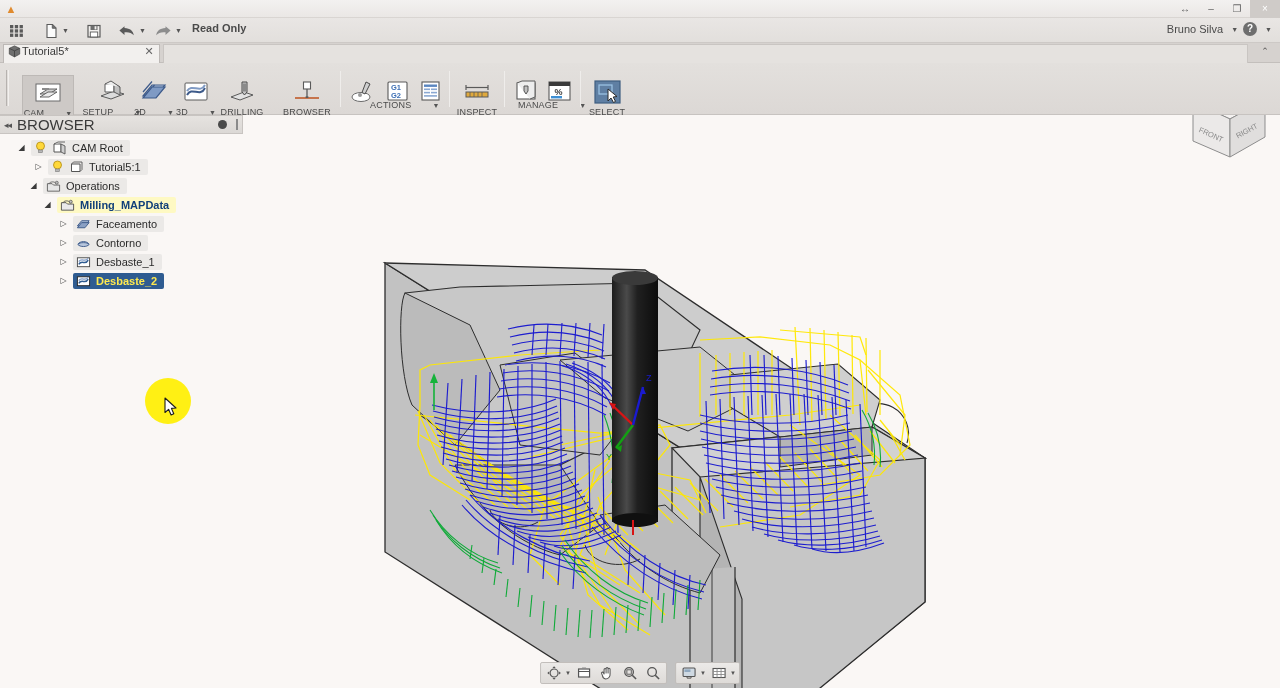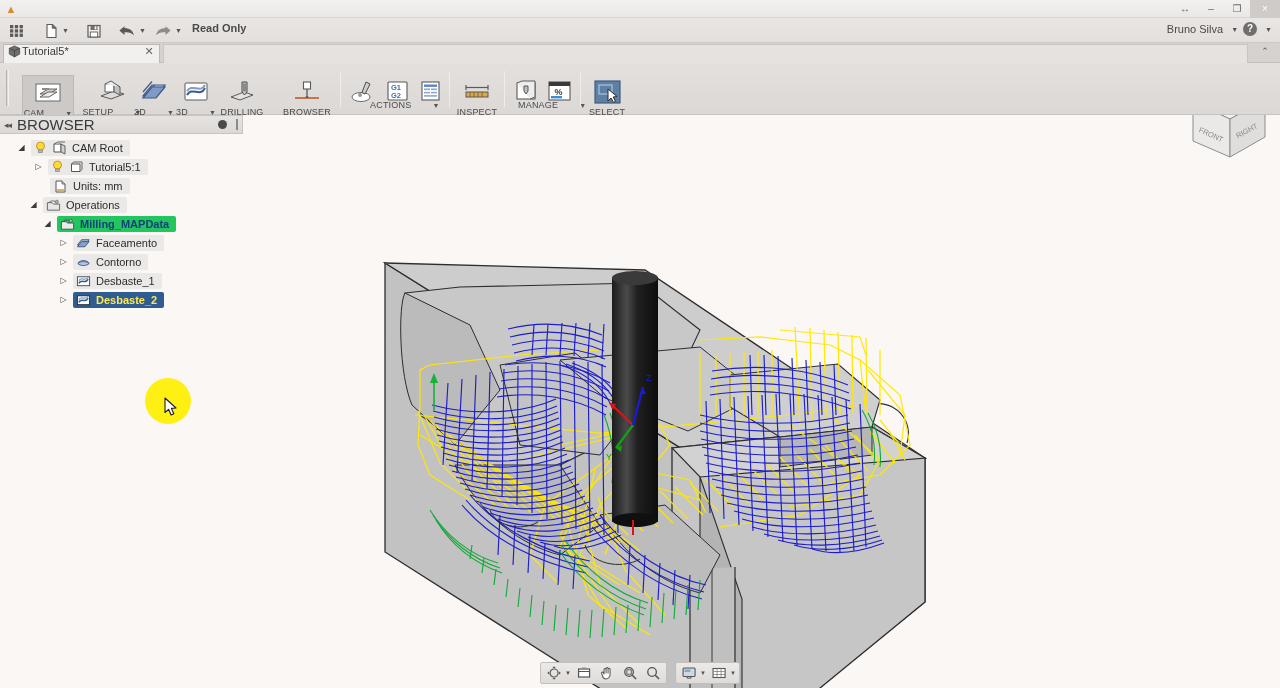--- a/index.html
+++ b/index.html
@@ -124,21 +124,21 @@
 
   .tree{ padding-top:4px; }
   .trow{
     height:19px; display:flex; align-items:center; gap:4px;
     font-size:11px; color:#2b2b2b; white-space:nowrap;
   }
   .trow .pill{
     display:flex; align-items:center; gap:5px; padding:1px 7px 1px 3px;
     background:rgba(234,232,230,.94); border-radius:2px;
   }
-  .trow.sel-light .pill{ background:#22c55e; }
+  .trow.sel-light .pill{ background:#fef9c3; }
   .trow.sel-dark .pill{ background:#2f5c91; color:#ffef5e; }
   .arr{ width:11px; text-align:center; font-size:8px; color:#4a4a4a; }
   .arr.open{ color:#3a3a3a; }
   .bulb{ width:13px; height:13px; }
   .titem-ico{ width:15px; height:14px; }
   .tlbl{ font-size:11px; }
   .trow.sel-dark .tlbl{ color:#ffe94f; font-weight:bold; }
   .trow.sel-light .tlbl{ color:#12407a; font-weight:bold; }
 
   
@@ -782,30 +782,20 @@
             <rect x="4.6" y="9" width="3.8" height="2.6" fill="#b8b8b8" stroke="#7a7a7a" stroke-width=".6"></rect>
           </svg>
           <svg class="titem-ico" viewBox="0 0 15 14">
             <path d="M2.5 4 h8.5 v7.5 h-8.5z" fill="#fff" stroke="#555" stroke-width="1"></path>
             <path d="M2.5 4 l2-2 h8.5 v7.5 l-2 2" fill="none" stroke="#555" stroke-width=".9"></path>
           </svg>
           <span class="tlbl">Tutorial5:1</span>
         </span>
       </div>
 
-      <div class="trow" style="padding-left:50px;">
-        <span class="pill">
-          <svg class="titem-ico" viewBox="0 0 15 14">
-            <path d="M3 2 h6 l3 3 v8 h-9z" fill="#fff" stroke="#555" stroke-width="1"></path>
-            <path d="M9 2 v3 h3" fill="#c8c8c8" stroke="#555" stroke-width=".8"></path>
-            <path d="M4 11 h7" stroke="#c08a20" stroke-width="1.3"></path>
-          </svg>
-          <span class="tlbl">Units: mm</span>
-        </span>
-      </div>
 
       <div class="trow" style="padding-left:28px;">
         <span class="arr open">◢</span>
         <span class="pill">
           <svg class="titem-ico" viewBox="0 0 16 14">
             <path d="M1.5 4.5 h5 l1.5 1.5 h6.5 v6.5 h-13z" fill="#e6e6e6" stroke="#555" stroke-width=".9"></path>
             <path d="M3 4.5 C5 2 9 2 11 4.5" fill="none" stroke="#555" stroke-width=".9"></path>
             <circle cx="11.5" cy="3.5" r="1.6" fill="#b8b8b8" stroke="#555" stroke-width=".7"></circle>
           </svg>
           <span class="tlbl">Operations</span>

